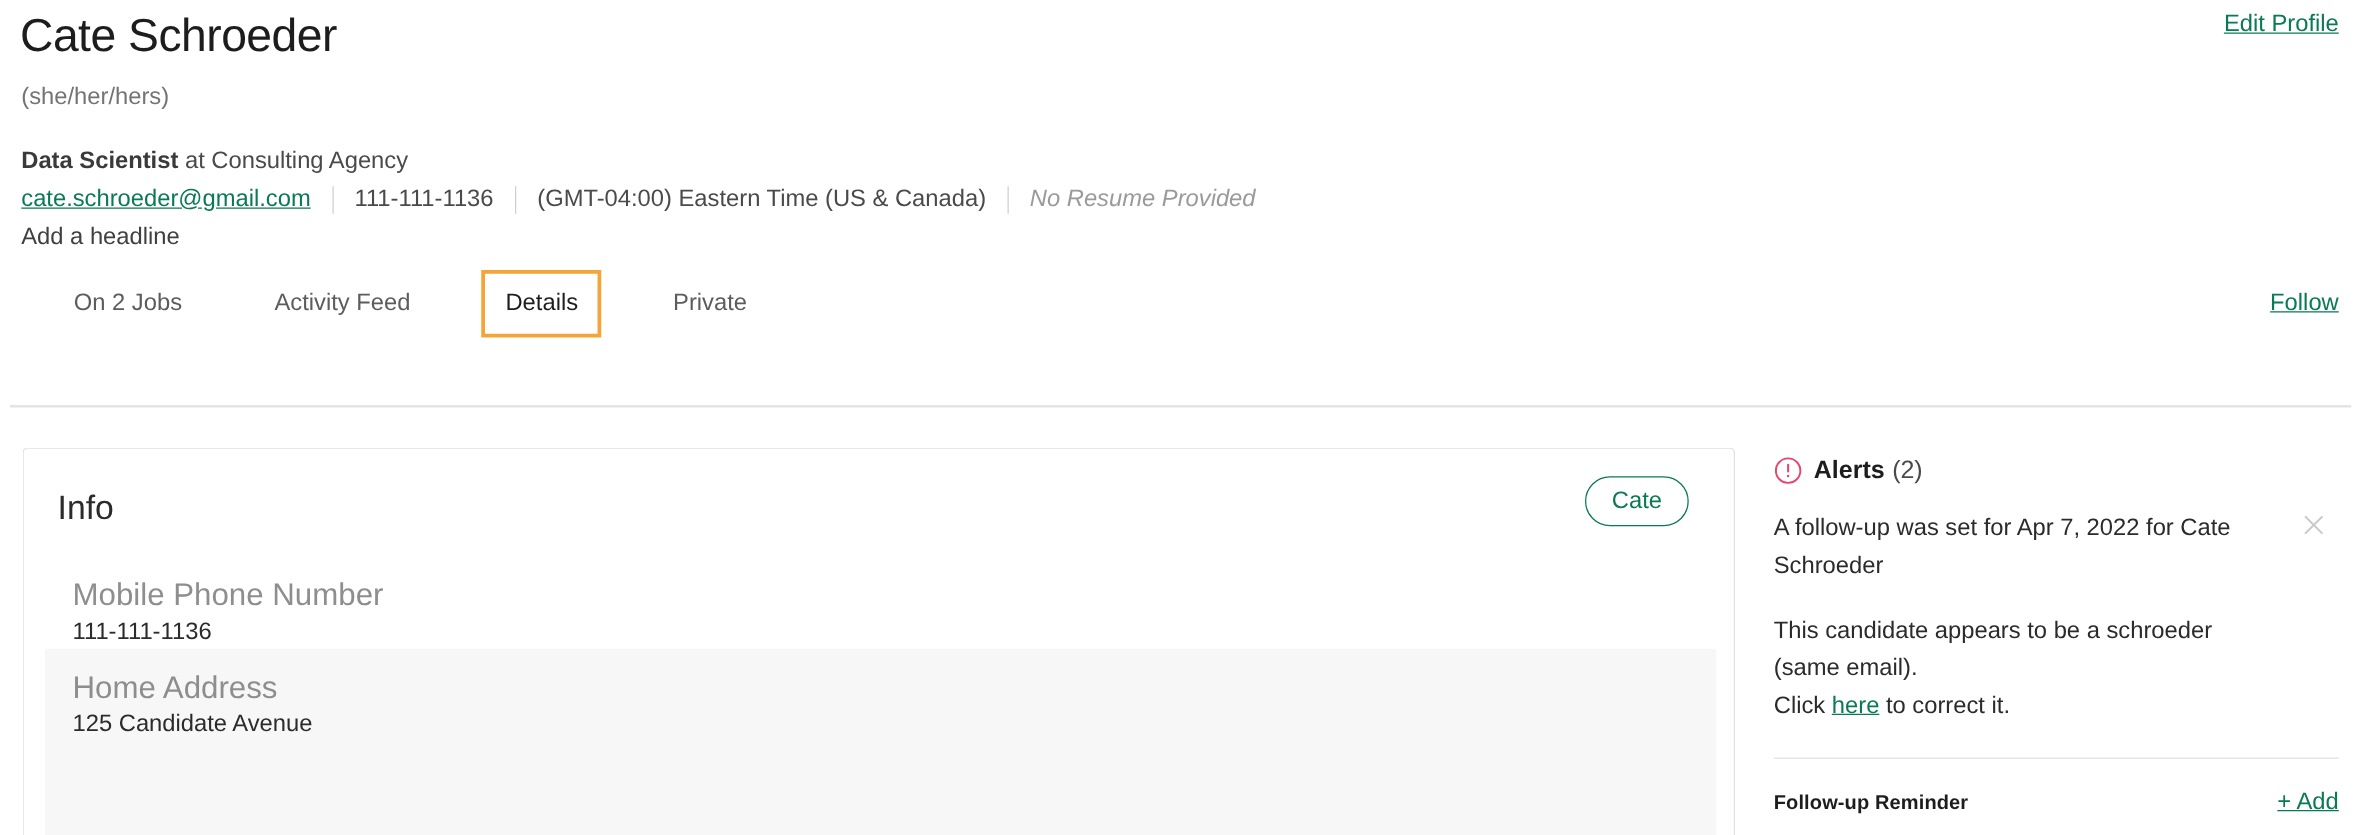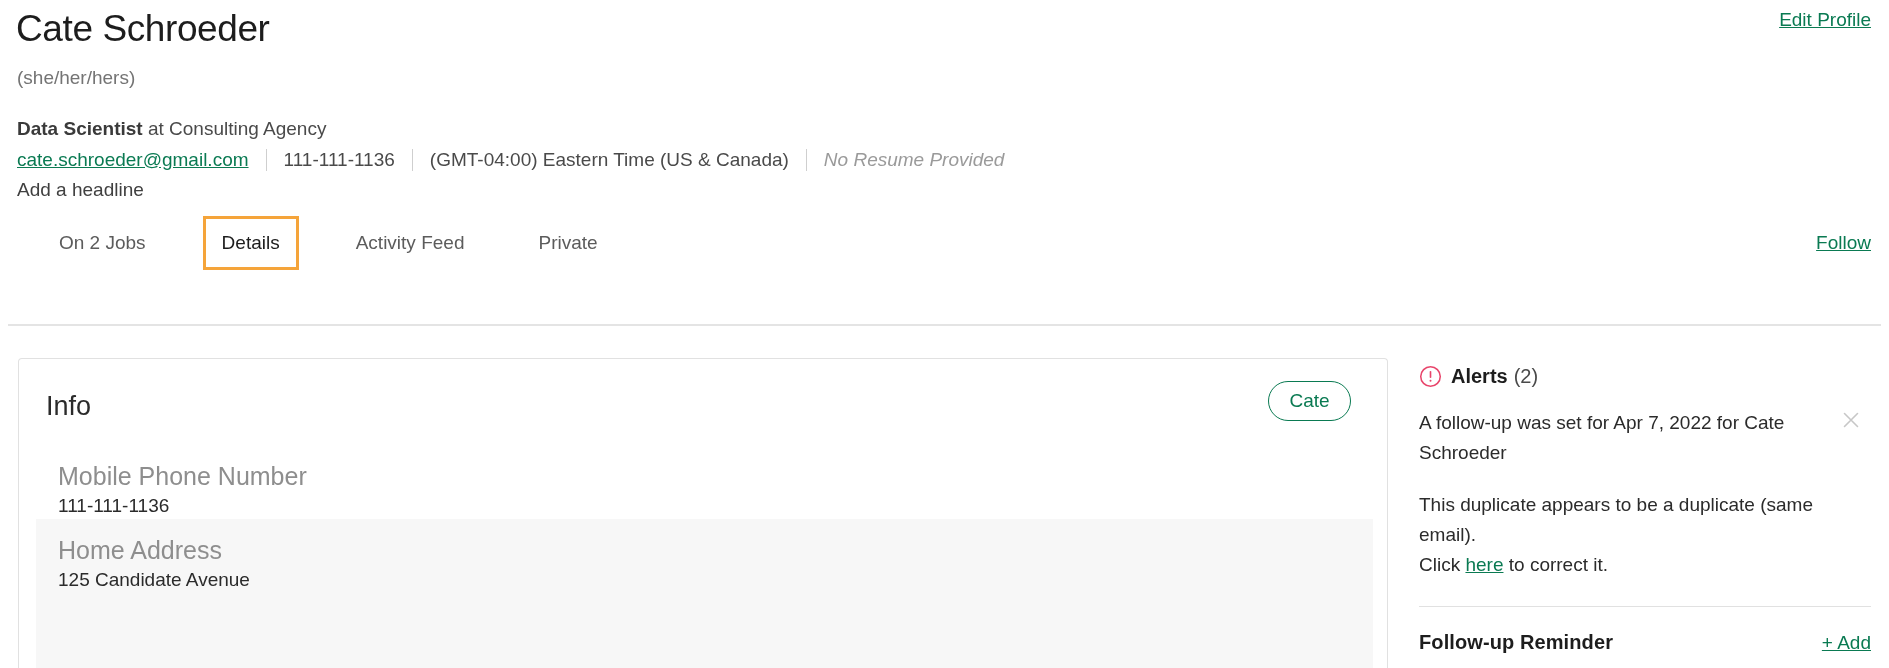--- a/index.html
+++ b/index.html
@@ -293,21 +293,21 @@
     background: #e1e1e1;
   }
   .followup-row {
     margin-top: 22px;
     display: flex;
     align-items: baseline;
     justify-content: space-between;
     width: 452px;
   }
   .followup-title {
-    font-size: 20px;
+    font-size: 16px;
     font-weight: bold;
     color: #1d1d1d;
     line-height: 26px;
     letter-spacing: 0.1px;
   }
   .followup-add {
     font-size: 19px;
     color: #0a7a52;
     text-decoration: underline;
     cursor: pointer;
@@ -337,22 +337,22 @@
       <span class="sep"></span>
       <span class="resume">No Resume Provided</span>
     </div>
 
     <div class="add-headline">Add a headline</div>
   </div>
 
   <div class="tabbar">
     <div class="tabs">
       <div class="tab">On 2 Jobs</div>
+      <div class="tab">Activity Feed</div>
       <div class="tab selected">Details</div>
-      <div class="tab">Activity Feed</div>
       <div class="tab">Private</div>
     </div>
     <a class="follow-link">Follow</a>
   </div>
   <div class="tab-underline"></div>
 
   <div class="info-card">
     <div class="info-card-header">
       <div class="info-title">Info</div>
       <button class="edit-button">Cate</button>
@@ -386,21 +386,21 @@
     <div class="alert-item">
       <span>A follow-up was set for Apr 7, 2022 for Cate Schroeder</span>
       <span class="alert-dismiss">
         <svg width="20" height="20" viewBox="0 0 20 20">
           <path d="M3.5 3.5 L16.5 16.5 M16.5 3.5 L3.5 16.5" stroke="#9a9a9a" stroke-width="1.6" stroke-linecap="round"></path>
         </svg>
       </span>
     </div>
 
     <div class="alert-item second">
-      <div>This duplicate appears to be a duplicate (same email).</div>
+      <div>This candidate appears to be a schroeder (same email).</div>
       <div><span>Click </span><a class="alert-link">here</a><span> to correct it.</span></div>
     </div>
 
     <div class="rail-divider"></div>
 
     <div class="followup-row">
       <span class="followup-title">Follow-up Reminder</span>
       <a class="followup-add">+ Add</a>
     </div>
 

